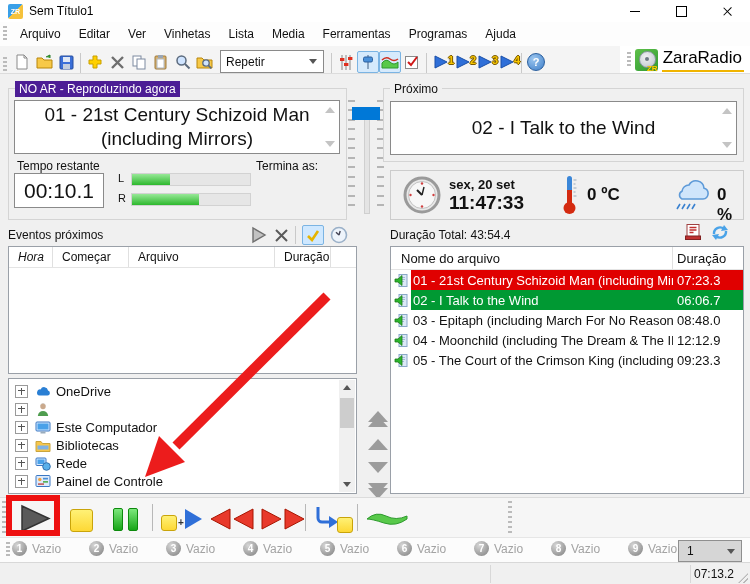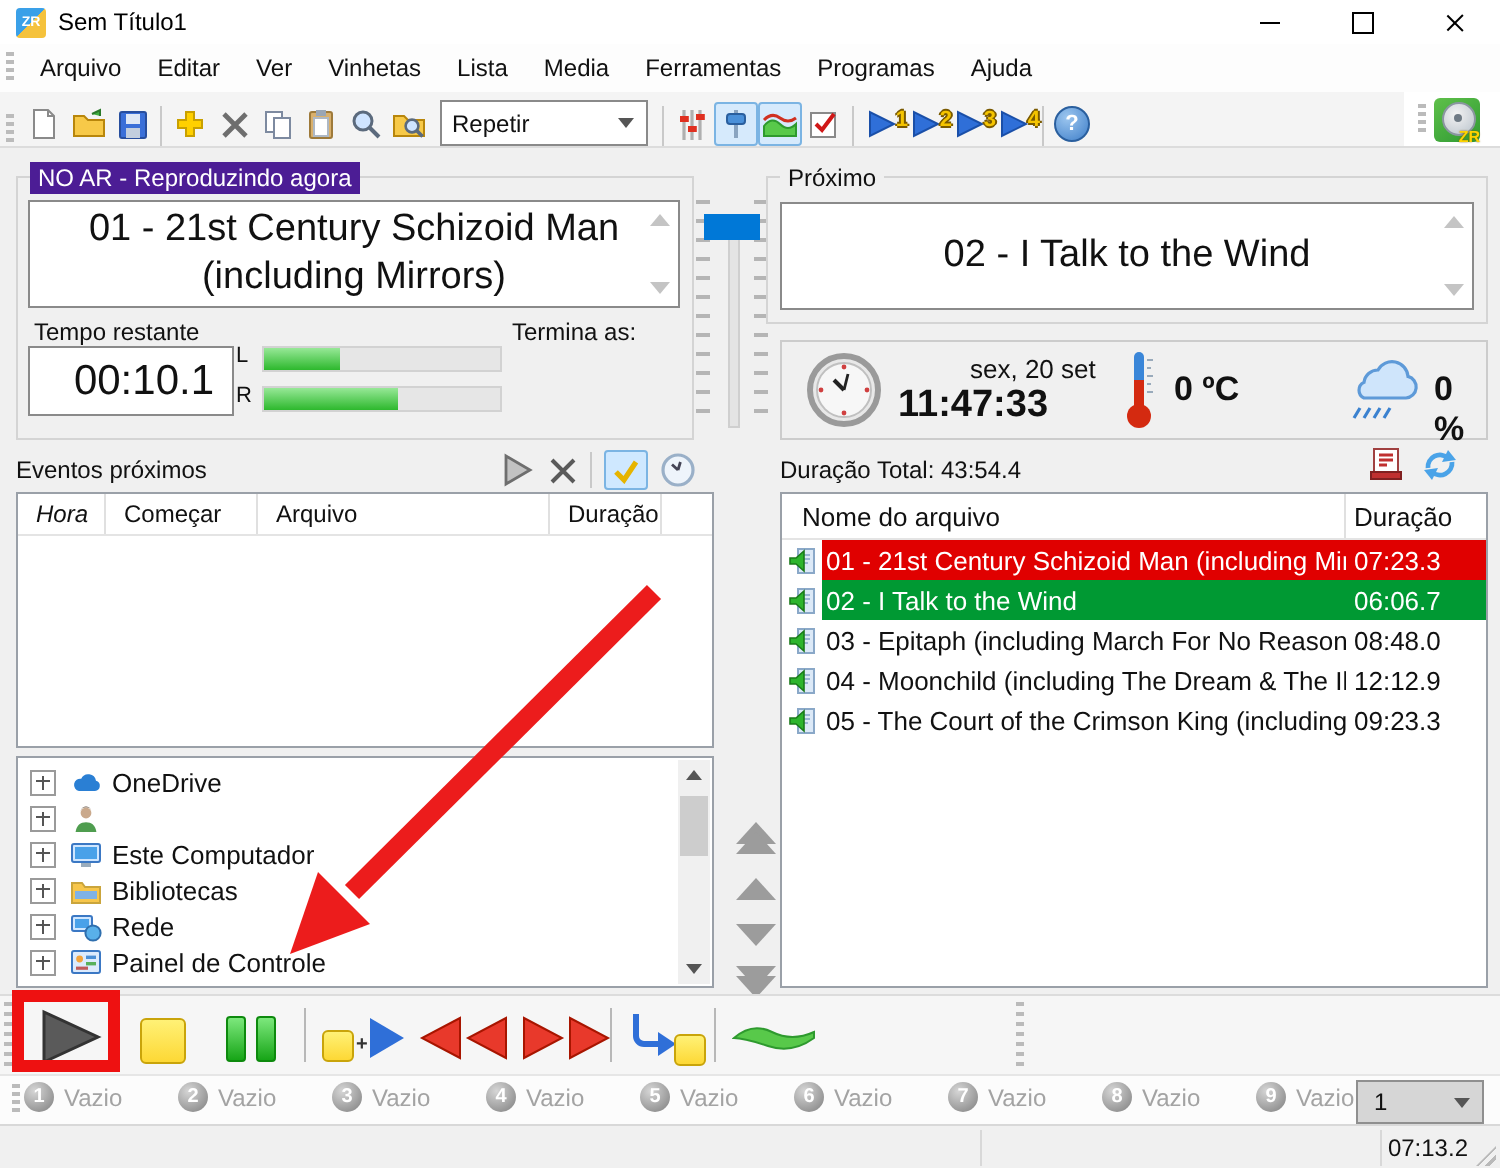--- a/index.html
+++ b/index.html
@@ -54,21 +54,21 @@
   .timebig{font-size:21px;}
   .small-label{position:absolute;font-size:12px;color:#111;}
   .meter{position:absolute;width:118px;height:11px;background:#e6e6e6;border:1px solid #d2d2d2;}
   .meter .fill{height:100%;background:linear-gradient(to bottom,#97e897,#2db82d);}
   
   .vticks{position:absolute;width:7px;background:repeating-linear-gradient(to bottom,#b5b5b5 0 2px,transparent 2px 9.5px);}
   .vtrack{position:absolute;width:4px;background:#e4e4e4;border:1px solid #cfcfcf;}
   .vhandle{position:absolute;background:#0078d7;}
   
   .clock-panel{position:absolute;border:1px solid #cccccc;background:#f0f0f0;}
-  .bold13{font-weight:normal;font-size:13px;margin-left:36px;}
+  .bold13{font-weight:bold;font-size:13px;}
   .bold19{font-weight:bold;font-size:19px;}
   .bold17{font-weight:bold;font-size:17px;}
   
   .panel{position:absolute;background:#fff;border:1px solid #9aa0a8;}
   .tbl-head{display:flex;height:20px;align-items:center;border-bottom:1px solid #e4e4e4;}
   .tbl-col{height:100%;display:flex;align-items:center;padding-left:9px;border-right:1px solid #e0e0e0;box-sizing:border-box;font-size:12px;}
   .pl-head{display:flex;height:22px;align-items:center;border-bottom:1px solid #e4e4e4;font-size:13px;}
   .pl-row{display:flex;height:20px;align-items:center;font-size:13px;white-space:nowrap;}
   .pl-row .icon{width:20px;display:flex;justify-content:center;flex:0 0 auto;background:#fff;}
   .pl-row .name{flex:1;overflow:hidden;padding-left:2px;}
@@ -272,32 +272,33 @@
     <div class="tsep"></div>
     <div class="tbtn">
         <div class="help-circle">?</div>
       </div>
     <div class="logo-area">
       <div class="grip"></div>
       <div class="logo-sq">
           <div class="logo-cd"></div>
           <div class="logo-zr">ZR</div>
         </div>
+      <div class="logo-text">ZaraRadio</div>
     </div>
   </div>
 
   <div class="groupbox" style="left:8px;top:88px;width:337px;height:130px;">
     <div class="gb-label red">NO AR - Reproduzindo agora</div>
     <div class="display-box" style="left:5px;top:11px;width:324px;height:52px;">
       <div class="tracktitle">01 - 21st Century Schizoid Man (including Mirrors)</div>
       <div class="scroll-ar up"></div>
       <div class="scroll-ar dn"></div>
     </div>
     <div class="small-label" style="left:8px;top:70px;">Tempo restante</div>
-    <div class="display-box timebig" style="left:5px;top:84px;width:88px;height:33px;padding-left:13px;">00:10.1</div>
+    <div class="display-box timebig" style="left:5px;top:84px;width:88px;height:33px;">00:10.1</div>
     <div class="small-label" style="left:109px;top:83px;font-size:11px;">L</div>
     <div class="small-label" style="left:109px;top:103px;font-size:11px;">R</div>
     <div class="meter" style="left:122px;top:84px;">
         <div class="fill" id="meterL" style="width: 32%;"></div>
       </div>
     <div class="meter" style="left:122px;top:104px;">
         <div class="fill" id="meterR" style="width: 57%;"></div>
       </div>
     <div class="small-label" style="left:247px;top:70px;">Termina as:</div>
   </div>

